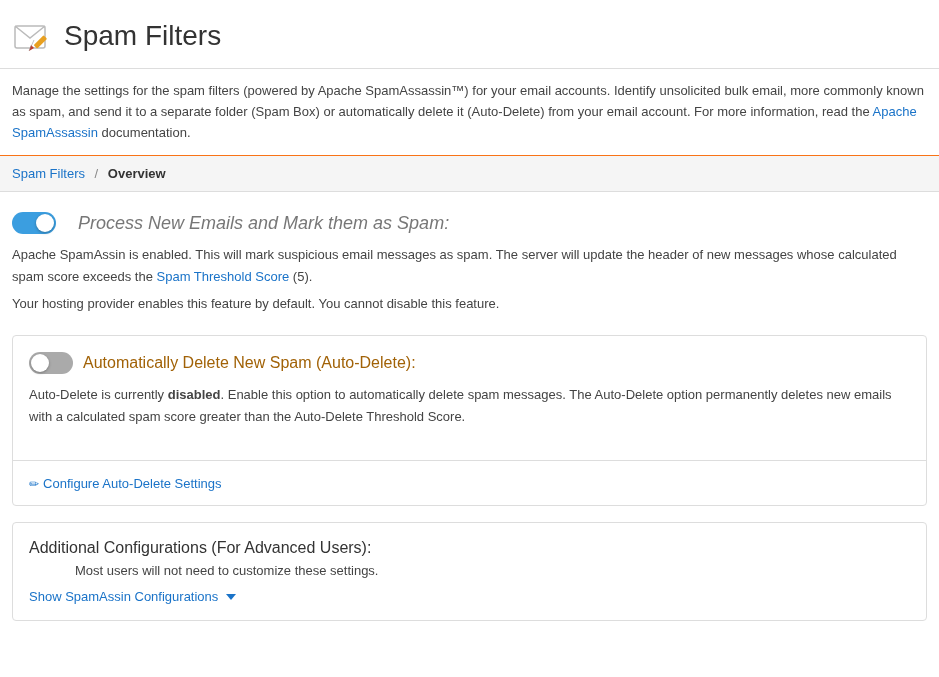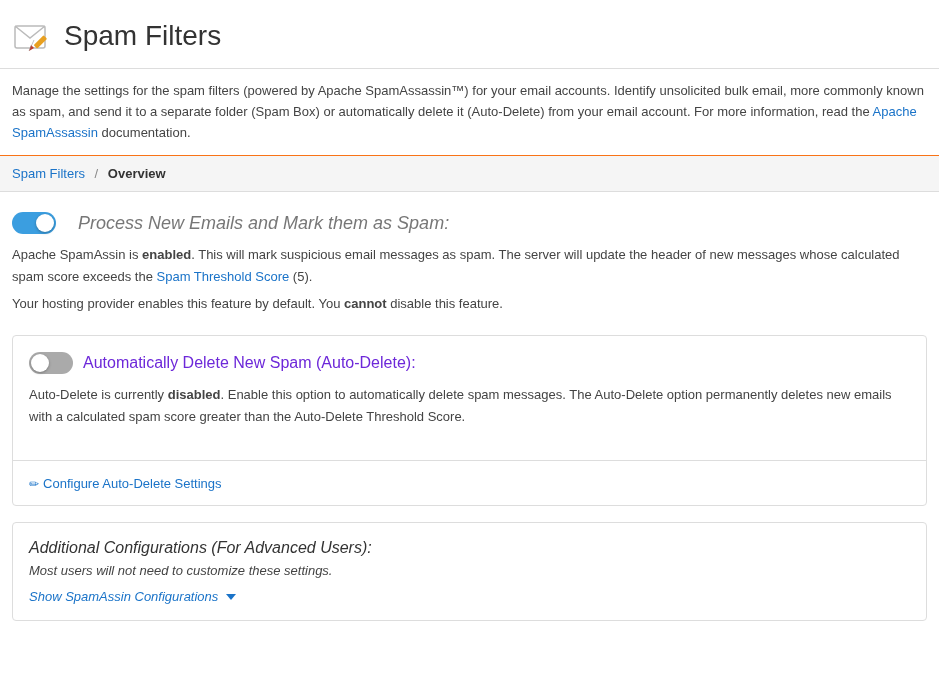--- a/index.html
+++ b/index.html
@@ -113,39 +113,39 @@
     .section-body {
       font-size: 13px;
       line-height: 1.7;
       color: #444;
       padding-left: 0;
     }
     .section-body a {
       color: #1a73c8;
       text-decoration: none;
     }
-    .section-body strong { font-weight: bold; }
+    .section-body strong { font-weight: normal; }
 
     
     .card-section {
       border: 1px solid #ddd;
       border-radius: 4px;
       margin-bottom: 16px;
     }
     .card-section-inner {
       padding: 16px;
     }
     .card-section-title-row {
       display: flex;
       align-items: center;
       margin-bottom: 10px;
     }
     .card-section-heading {
       font-size: 16px;
-      color: #6d28d9;
+      color: #a16207;
       font-weight: normal;
     }
     .card-section-body {
       font-size: 13px;
       line-height: 1.7;
       color: #444;
       margin-bottom: 16px;
     }
     .card-section-body strong { font-weight: bold; }
     .card-link {
@@ -163,32 +163,32 @@
       border-top: 1px solid #ddd;
       margin: 0;
     }
     .card-section-footer {
       padding: 14px 16px;
     }
 
     
     .adv-section-inner {
       padding: 16px;
-      font-style: italic;
     }
     .adv-title {
       font-size: 16px;
       font-weight: normal;
       color: #333;
       margin-bottom: 6px;
     }
     .adv-subtitle {
       font-size: 13px;
       color: #444;
       margin-bottom: 10px;
+      margin-left: 46px;
     }
 
     
     .pencil-icon {
       display: inline-block;
       color: #1a73c8;
       font-size: 12px;
     }
 
     

